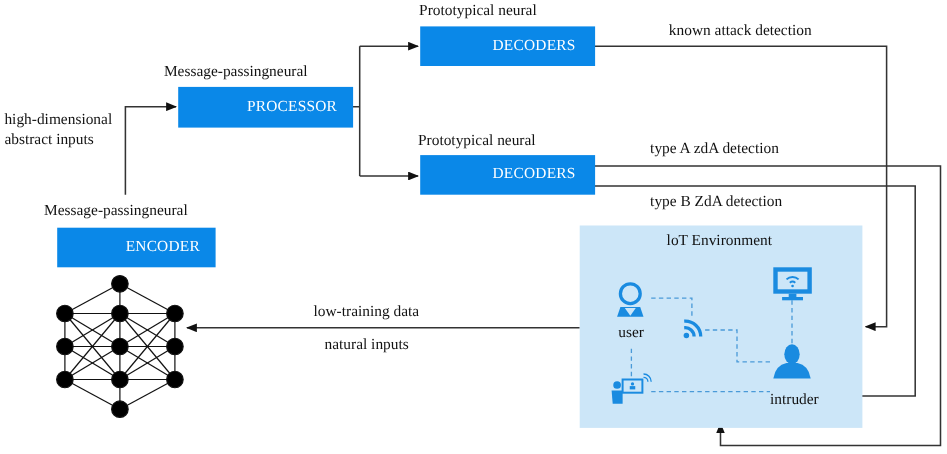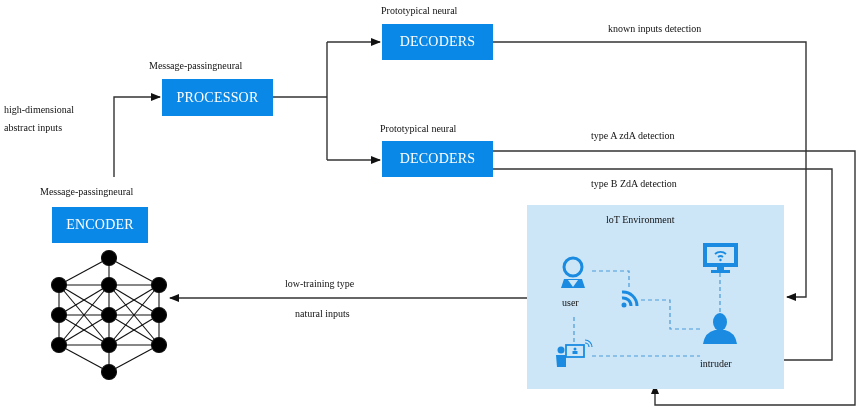--- a/index.html
+++ b/index.html
@@ -1,20 +1,20 @@
 <!DOCTYPE html>
 <html><head>
 <meta charset="utf-8">
 <style>
   html, body { margin: 0; padding: 0; background: #ffffff; }
   body { width: 861px; height: 413px; position: relative; overflow: hidden;
          font-family: "Liberation Serif", serif; color: #111; }
-  .lbl { position: absolute; font-size: 10px; white-space: nowrap; line-height: 16px; }
+  .lbl { position: absolute; font-size: 14px; white-space: nowrap; line-height: 16px; }
   .box { position: absolute; background: #0a88e8; color: #fff; display: flex;
-         align-items: center; justify-content: center; font-size: 14px; letter-spacing: 0.2px; }
+         align-items: center; justify-content: center; font-size: 14px; letter-spacing: 0.2px; padding-left: 48px; }
   svg.wires { position: absolute; left: 0; top: 0; }
   .center { text-align: left; }
 </style>
 </head>
 <body>
 
 <svg class="wires" width="861" height="413">
   <defs>
     <marker id="arr" markerWidth="10" markerHeight="8" refX="9" refY="4" orient="auto" markerUnits="userSpaceOnUse">
       <path d="M0,0 L10,4 L0,8 Z" fill="#111"></path>
@@ -129,22 +129,22 @@
 
 <div class="lbl" style="left:149px; top:58px;">Message-passingneural</div>
 <div class="box" style="left:162px; top:79px; width:111px; height:37px;">PROCESSOR</div>
 
 <div class="lbl" style="left:381px; top:3px;">Prototypical neural</div>
 <div class="box" style="left:382px; top:24px; width:111px; height:36px;">DECODERS</div>
 
 <div class="lbl" style="left:380px; top:121px;">Prototypical neural</div>
 <div class="box" style="left:382px; top:141px; width:111px; height:36px;">DECODERS</div>
 
-<div class="lbl" style="left:608px; top:21px;">known inputs detection</div>
+<div class="lbl" style="left:608px; top:21px;">known attack detection</div>
 <div class="lbl" style="left:591px; top:128px;">type A zdA detection</div>
 <div class="lbl" style="left:591px; top:176px;">type B ZdA detection</div>
 
-<div class="lbl" style="left:285px; top:276px;">low-training type</div>
+<div class="lbl" style="left:285px; top:276px;">low-training data</div>
 <div class="lbl" style="left:295px; top:306px;">natural inputs</div>
 
 <div class="lbl" style="left:606px; top:212px;">loT Environment</div>
 <div class="lbl" style="left:562px; top:295px;">user</div>
 <div class="lbl" style="left:700px; top:356px;">intruder</div>
 
 </body></html>

